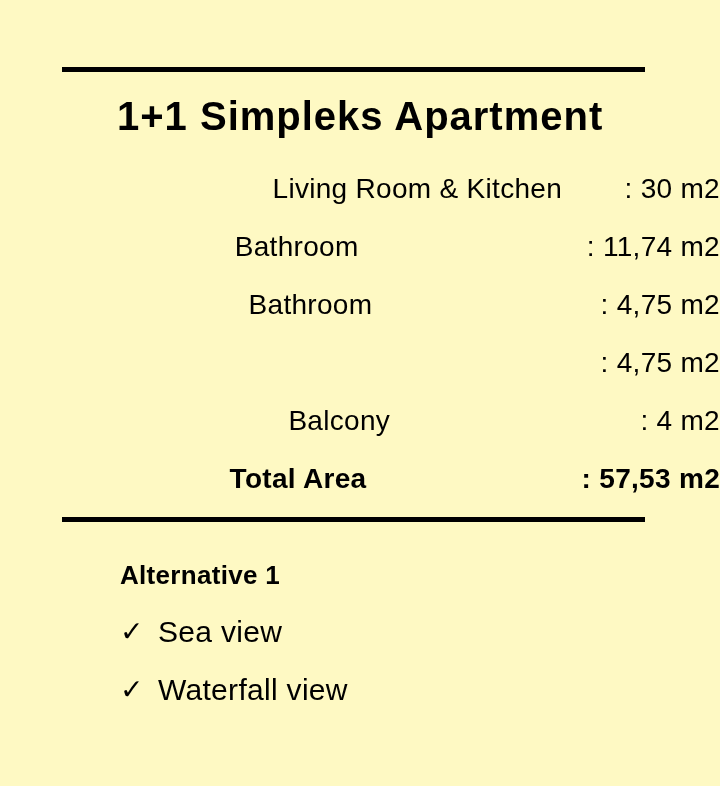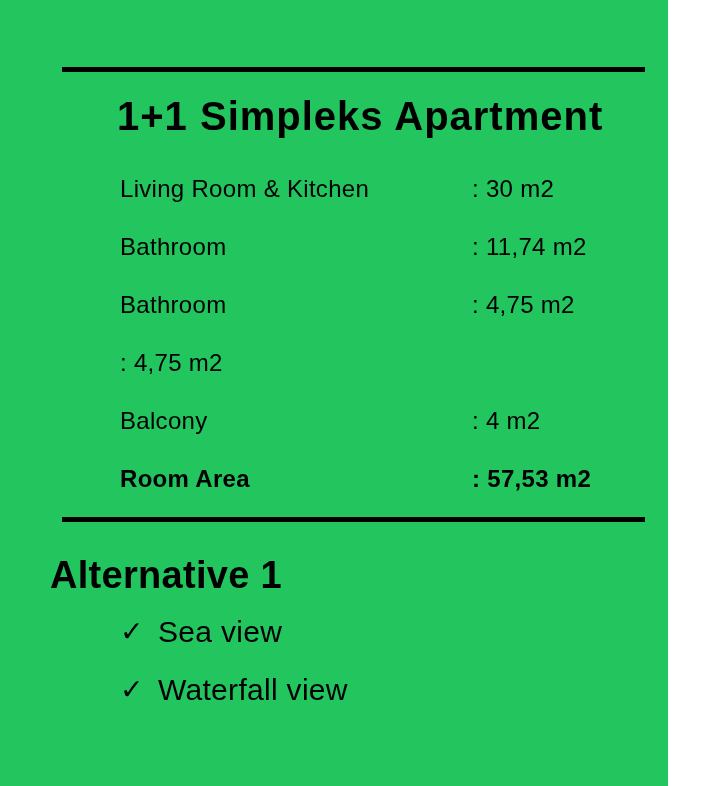--- a/index.html
+++ b/index.html
@@ -1,20 +1,20 @@
 <!DOCTYPE html>
 <html><head>
 <meta charset="utf-8">
 <style>
   html, body { margin: 0; padding: 0; background: #ffffff; }
   .page {
     position: relative;
-    width: 668px;
+    width: 720px;
     height: 786px;
-    background: #22c55e;
+    background: #fef9c3;
     color: #000000;
     font-family: "Liberation Sans", "DejaVu Sans", sans-serif;
     overflow: hidden; 
   }
   .rule {
     width: 583px;
     height: 5px;
     background: #000000;
     margin-left: 62px;
   }
@@ -24,31 +24,32 @@
     margin: 20px 0 0 117px;
     font-size: 40px;
     font-weight: bold;
     letter-spacing: 1px;
     line-height: 48px;
     white-space: nowrap;
   }
   .spec-table { margin: 20px 0 0 120px; }
   .spec-row {
     display: flex;
-    font-size: 24px;
+    font-size: 28px;
     line-height: 58px;
     letter-spacing: 0.3px;
     white-space: nowrap;
+    justify-content: flex-end;
   }
   .spec-label { width: 352px; flex: none; }
   .spec-value { flex: none; }
   .spec-row.total { font-weight: bold; }
   .alt-heading {
-    margin: 33px 0 0 50px;
-    font-size: 38px;
+    margin: 33px 0 0 120px;
+    font-size: 26px;
     font-weight: bold;
     letter-spacing: 0.3px;
     line-height: 40px;
   }
   .feature-list { margin: 8px 0 0 120px; }
   .feature-item {
     display: flex;
     font-size: 30px;
     line-height: 58px;
     letter-spacing: 0.3px;
@@ -84,21 +85,21 @@
       <span class="spec-value">: 4,75 m2</span>
     </div>
     <div class="spec-row">
       <span class="spec-value">: 4,75 m2</span>
     </div>
     <div class="spec-row">
       <span class="spec-label">Balcony</span>
       <span class="spec-value">: 4 m2</span>
     </div>
     <div class="spec-row total">
-      <span class="spec-label">Room Area</span>
+      <span class="spec-label">Total Area</span>
       <span class="spec-value">: 57,53 m2</span>
     </div>
   </div>
 
   <div class="rule rule-bottom"></div>
 
   <div class="alt-heading">Alternative 1</div>
 
   <div class="feature-list">
     <div class="feature-item">

